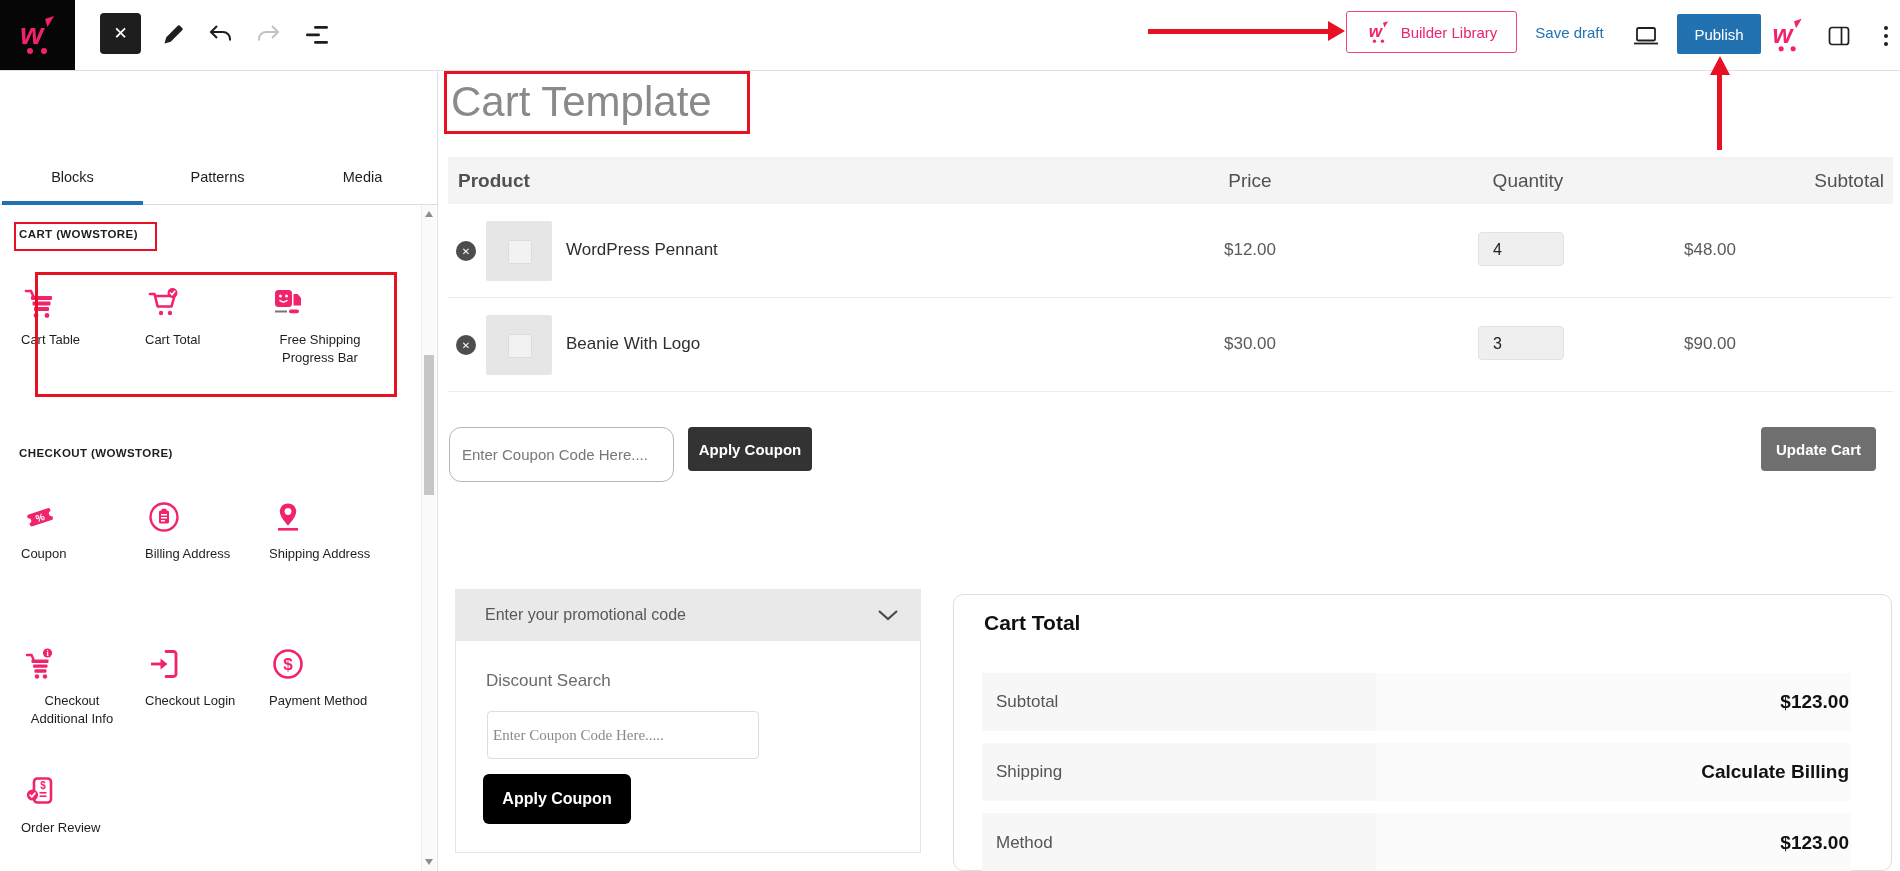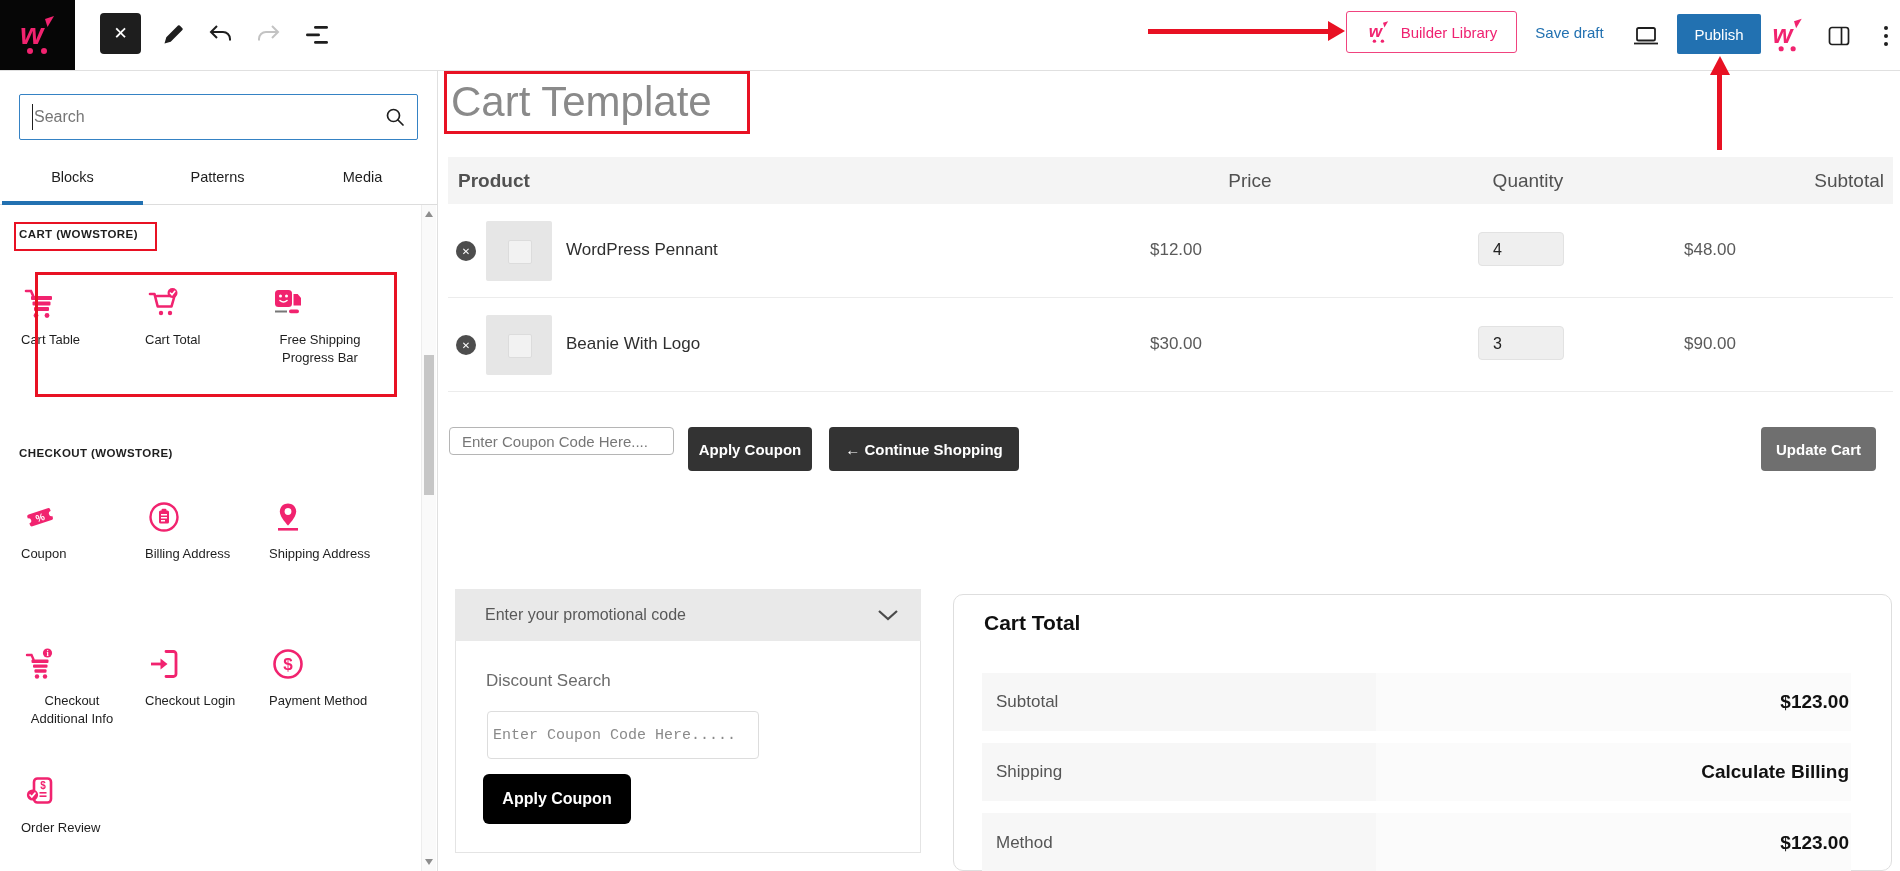--- a/index.html
+++ b/index.html
@@ -77,46 +77,46 @@
   .cart-rows{position:absolute;left:11px;top:134px;width:1445px;}
   .cart-row{position:relative;height:93px;border-bottom:1px solid #ececec;background:#fff;}
   .row-remove{position:absolute;left:8px;top:37px;width:20px;height:20px;border-radius:50%;
               background:#4d4d4d;color:#fff;font-size:10px;display:flex;align-items:center;
               justify-content:center;cursor:pointer;}
   .row-thumb{position:absolute;left:38px;top:17px;width:66px;height:60px;background:#e6e6e6;
              border-radius:2px;}
   .row-thumb i{position:absolute;left:22px;top:19px;width:22px;height:22px;background:#f2f2f2;
                border:1px solid #dcdcdc;border-radius:2px;}
   .row-name{position:absolute;left:118px;top:36px;font-size:17px;color:#2f2f2f;}
-  .row-price{position:absolute;left:702px;top:36px;width:200px;text-align:left;font-size:17px;color:#5a5a5a;}
+  .row-price{position:absolute;left:702px;top:36px;width:200px;text-align:center;font-size:17px;color:#5a5a5a;}
   .row-qty{position:absolute;left:1030px;top:28px;width:86px;height:34px;background:#efefef;
            border:1px solid #e2e2e2;border-radius:4px;line-height:34px;padding-left:14px;
            box-sizing:border-box;font-size:16px;color:#222;cursor:text;}
   .row-subtotal{position:absolute;right:9px;top:36px;width:200px;text-align:left;font-size:17px;color:#5a5a5a;}
 
-  .coupon-input{position:absolute;left:12px;top:357px;width:225px;height:28px;box-sizing:border-box;
-                border:1px solid #b5b5b5;border-radius:4px;padding:0 12px;font-size:15px;
+  .coupon-input{position:absolute;left:12px;top:357px;width:225px;height:55px;box-sizing:border-box;
+                border:1px solid #b5b5b5;border-radius:12px;padding:0 12px;font-size:15px;
                 font-family:"Liberation Sans",sans-serif;color:#333;outline:none;}
   .coupon-input::placeholder{color:#777;}
   .btn-dark{position:absolute;top:357px;height:44px;background:#333;color:#fff;border:none;
             border-radius:4px;font-size:15px;font-weight:600;font-family:"Liberation Sans",sans-serif;
             display:flex;align-items:center;justify-content:center;cursor:pointer;}
   .btn-apply{left:251px;width:124px;}
   .btn-continue{left:392px;width:190px;}
   .btn-update{left:1324px;width:115px;background:#6f6f6f;}
 
   .promo-head{position:absolute;left:18px;top:519px;width:466px;height:52px;background:#e9e9e9;
               display:flex;align-items:center;box-sizing:border-box;padding:0 22px 0 30px;cursor:pointer;}
   .promo-head span{font-size:16px;color:#585858;flex:1;}
   .promo-panel{position:absolute;left:18px;top:571px;width:466px;height:212px;background:#fff;
                border:1px solid #e4e4e4;border-top:none;box-sizing:border-box;}
   .discount-title{position:absolute;left:30px;top:30px;font-size:17px;color:#6b6b6b;}
   .promo-input{position:absolute;left:31px;top:70px;width:272px;height:48px;box-sizing:border-box;
                border:1px solid #ddd;border-radius:4px;padding:0 5px;font-size:15px;
-               font-family:Liberation Mono, monospace;color:#333;outline:none;}
+               font-family:Liberation Serif, serif;color:#333;outline:none;}
   .promo-input::placeholder{color:#8a8a8a;}
   .btn-black{position:absolute;left:27px;top:133px;width:148px;height:50px;background:#000;color:#fff;
              border:none;border-radius:6px;font-size:16px;font-weight:bold;
              font-family:"Liberation Sans",sans-serif;cursor:pointer;}
 
   .ct-card{position:absolute;left:516px;top:524px;width:939px;height:277px;box-sizing:border-box;
            background:#fff;border:1px solid #dedede;border-radius:10px;}
   .ct-title{position:absolute;left:30px;top:16px;font-size:21px;font-weight:bold;color:#101010;}
   .ct-row{position:absolute;left:28px;width:869px;height:58px;display:flex;}
   .ct-label{width:394px;background:#f7f7f7;display:flex;align-items:center;padding-left:14px;
@@ -202,28 +202,20 @@
       </svg>
     </div>
     <div class="tb-btn kebab">
       <i></i>
         <i></i>
         <i></i>
     </div>
   </div>
 
   <div class="sidebar">
-    <div class="search-box">
-      <input type="text" placeholder="Search" style="">
-      <div class="caret"></div>
-      <svg class="search-mag" width="22" height="22" viewBox="0 0 22 22">
-        <circle cx="9.5" cy="9.5" r="6" fill="none" stroke="#1e1e1e" stroke-width="1.7"></circle>
-        <line x1="14" y1="14" x2="19" y2="19" stroke="#1e1e1e" stroke-width="1.7" stroke-linecap="round"></line>
-      </svg>
-    </div>
 
     <div class="tabs">
       <div class="tab active">
           <span>Blocks</span>
         </div>
       <div class="tab">
           <span>Patterns</span>
         </div>
       <div class="tab">
           <span>Media</span>
@@ -379,21 +371,20 @@
           </div>
         <div class="row-name">Beanie With Logo</div>
         <div class="row-price">$30.00</div>
         <div class="row-qty">3</div>
         <div class="row-subtotal">$90.00</div>
       </div>
     </div>
 
     <input class="coupon-input" type="text" placeholder="Enter Coupon Code Here...." style="">
     <button class="btn-dark btn-apply">Apply Coupon</button>
-    <button class="btn-dark btn-continue">← Continue Shopping</button>
     <button class="btn-dark btn-update">Update Cart</button>
 
     <div class="promo-head">
       <span>Enter your promotional code</span>
       <svg width="22" height="12" viewBox="0 0 22 12">
         <path d="M2 2l9 8 9-8" fill="none" stroke="#4a4a4a" stroke-width="2.2"></path>
       </svg>
     </div>
     <div class="promo-panel">
       <div class="discount-title">Discount Search</div>

